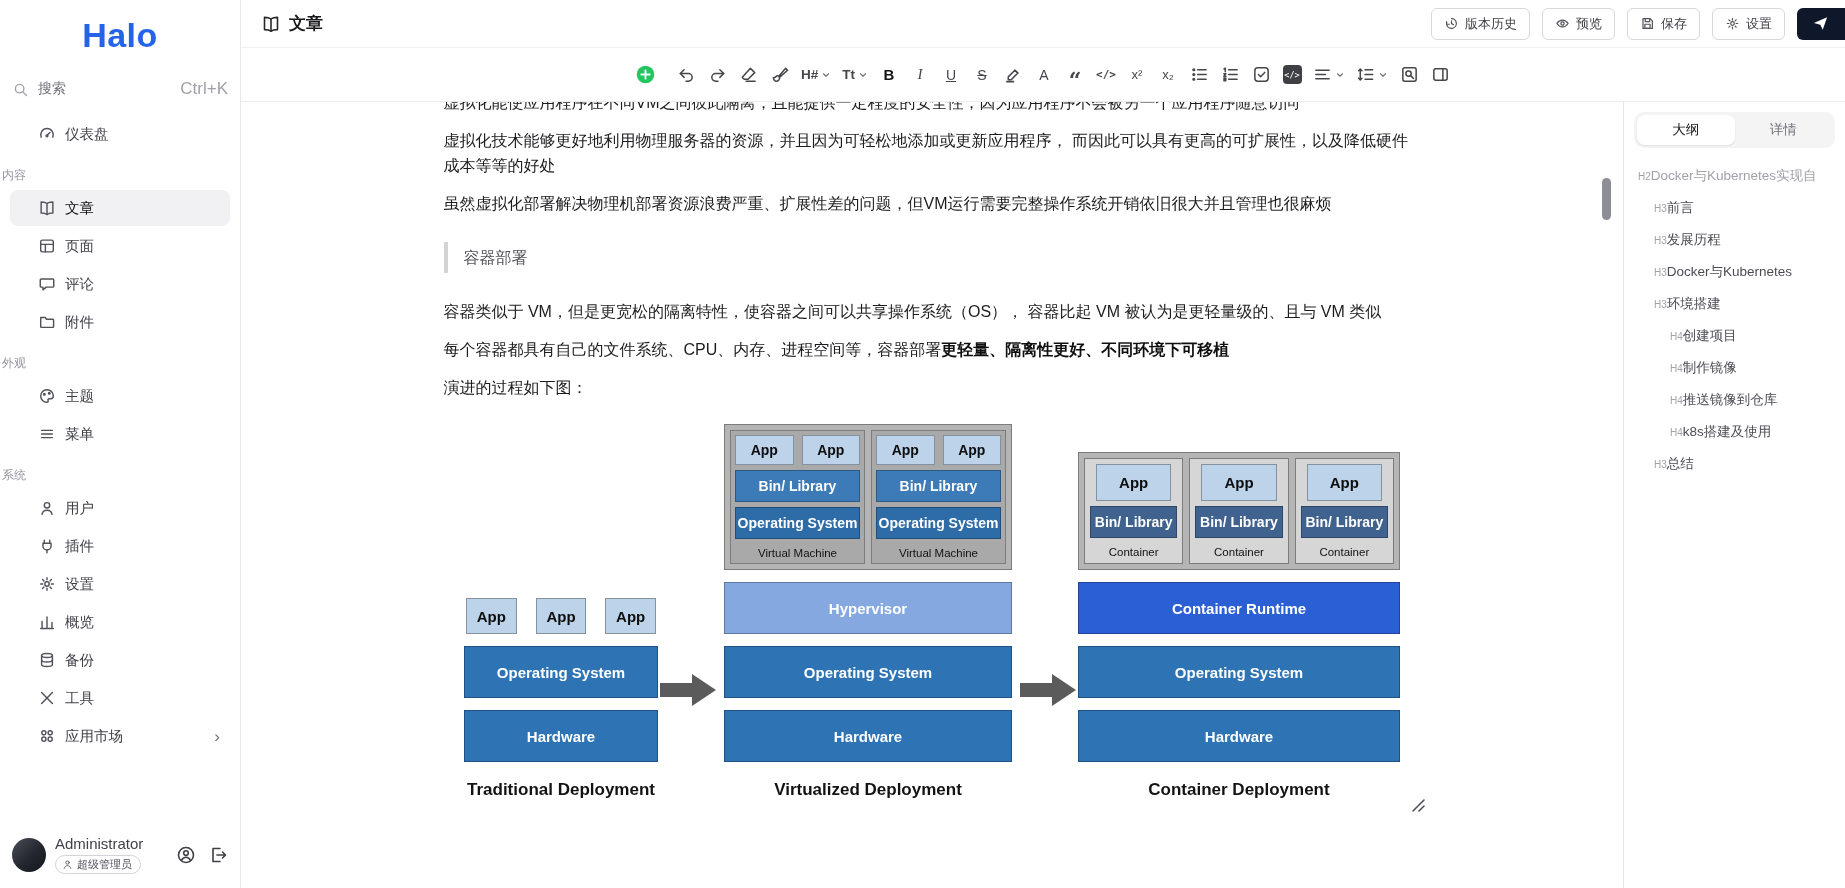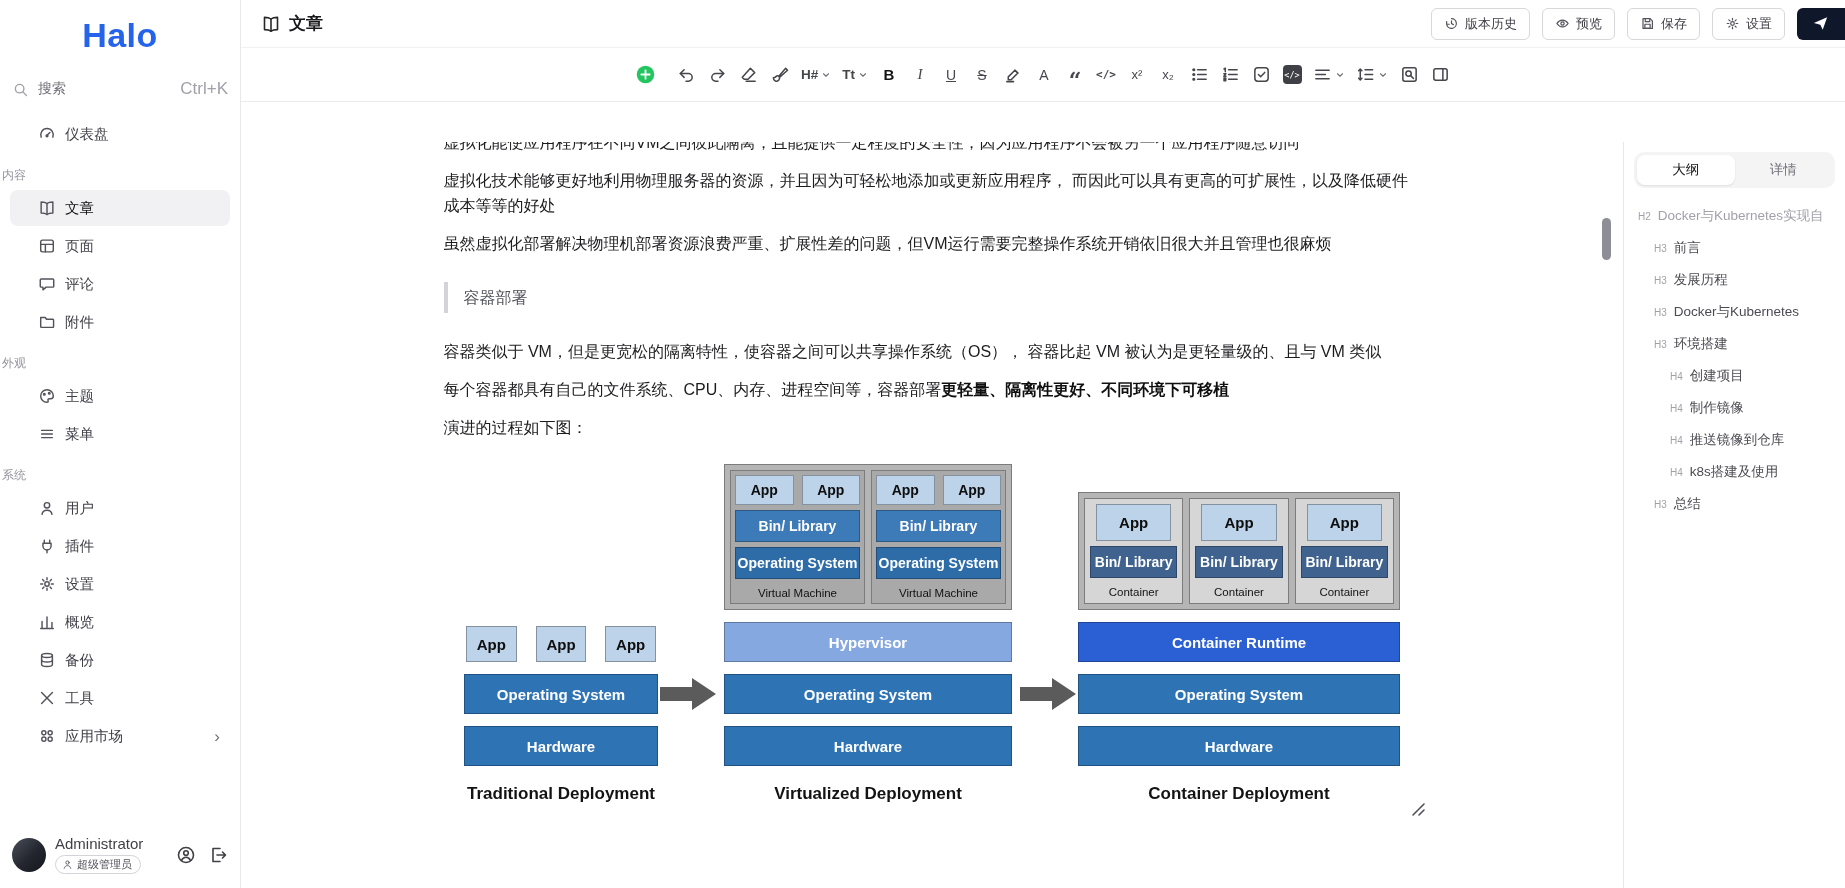--- a/index.html
+++ b/index.html
@@ -49,41 +49,41 @@
   .tb-underline{text-decoration:underline;}
   .tb-strikethrough{text-decoration:line-through;}
   .tb-heading,.tb-font-size{font-size:13.5px;font-weight:600;}
   .tb-superscript,.tb-subscript{font-size:13px;}
   .tb-blockquote{font-family:"DejaVu Serif","Liberation Serif",serif;font-size:22px;line-height:10px;padding-top:10px;font-weight:700;}
   .tb-inline-code{font-family:"DejaVu Sans Mono","Liberation Mono",monospace;font-size:11px;font-weight:700;}
   .tb-caret{width:10px;height:10px;display:flex;margin-left:3px;color:#71717a;}
   .cb-chip{background:#3f3f46;color:#fff;border-radius:4px;width:19px;height:19px;font-size:8.5px;display:flex;align-items:center;justify-content:center;font-family:"DejaVu Sans Mono",monospace;}
 
   
-  .workspace{flex:1;display:flex;min-height:0;margin-top:40px;}
+  .workspace{flex:1;display:flex;min-height:0;}
   .editor-area{flex:1;position:relative;min-width:0;}
   .editor-scroll{height:100%;overflow:hidden;}
   .doc{max-width:985px;margin:0 auto;padding:0 4px;}
   .doc p{font-size:16px;line-height:25px;margin:13px 0;color:#1c1c1f;}
   .doc p.clip{margin-top:-12px;}
   .doc blockquote{margin:26px 0;padding:3px 0 3px 16px;border-left:4px solid #d4d4d8;color:#52525b;font-size:16px;line-height:25px;}
   .doc strong{font-weight:700;color:#0f0f10;}
 
   
   .diagram{margin-top:24px;position:relative;padding-bottom:12px;}
   .dia-row{display:flex;align-items:flex-end;justify-content:center;}
   .dep-col{display:flex;flex-direction:column;}
   .t-col{width:194px;}
   .v-col{width:288px;margin:0 6px;}
   .c-col{width:322px;}
   .dia-arrow{align-self:flex-end;margin:0 2px 92px;display:flex;}
   .apps-row{display:flex;gap:19px;padding:0 2px;}
   .apps-row .app-box{flex:1;height:36px;}
   .app-box{background:#bdd3ea;border:1px solid #84919f;display:flex;align-items:center;justify-content:center;font-weight:700;font-size:15px;color:#0e0e0e;}
-  .bar{height:40px;margin-top:12px;display:flex;align-items:center;justify-content:center;color:#fff;font-weight:700;font-size:15px;border:1px solid rgba(0,0,0,.28);}
+  .bar{height:52px;margin-top:12px;display:flex;align-items:center;justify-content:center;color:#fff;font-weight:700;font-size:15px;border:1px solid rgba(0,0,0,.28);}
   .bar.os{background:#2e74b5;}
   .bar.hyper{background:#86a8e0;}
   .bar.runtime{background:#2b5fd4;}
   .group-box{display:flex;gap:6px;background:#b5b5b5;border:1px solid #7c7c7c;padding:5px;}
   .vm-cell{flex:1;background:#a9a9a9;border:1px solid #7c7c7c;padding:4px;display:flex;flex-direction:column;}
   .vm-apps{display:flex;gap:8px;}
   .vm-apps .app-box{flex:1;height:30px;font-size:14px;}
   .bar.bin{height:32px;margin-top:5px;font-size:14px;background:#3d7ab8;}
   .bar.vmos{height:32px;margin-top:5px;font-size:14px;background:#2e6ca8;}
   .cell-label{height:20px;display:flex;align-items:flex-end;justify-content:center;font-size:11.5px;color:#121212;}
@@ -96,21 +96,21 @@
   
   .editor-scrollbar{position:absolute;top:6px;right:12px;width:9px;height:calc(100% - 12px);}
   .editor-scrollbar .thumb{position:absolute;top:70px;right:0;width:9px;height:42px;border-radius:5px;background:#8e8e96;}
 
   
   .outline{width:222px;flex:0 0 222px;border-left:1px solid #e7e7ea;display:flex;flex-direction:column;overflow:hidden;background:#fff;}
   .tabs{margin:10px 10px 6px;background:#f4f4f5;border-radius:10px;padding:3px;display:flex;}
   .otab{flex:1;text-align:center;padding:6px 0;font-size:13.5px;color:#71717a;border-radius:8px;cursor:pointer;}
   .otab.active{background:#fff;color:#18181b;box-shadow:0 1px 2px rgba(0,0,0,.09);font-weight:400;}
   .outline-list{padding:6px 2px;}
-  .oitem{display:flex;align-items:center;gap:7px;height:32px;cursor:pointer;white-space:nowrap;overflow:hidden;border-radius:6px;}
+  .oitem{display:flex;align-items:center;height:32px;cursor:pointer;white-space:nowrap;overflow:hidden;border-radius:6px;}
   .oitem .olvl{font-size:10px;color:#a1a1aa;flex:0 0 auto;}
   .oitem .otext{font-size:13.5px;color:#4b4b52;}
   .lvl-H2{padding-left:12px;} .lvl-H3{padding-left:28px;} .lvl-H4{padding-left:44px;}
   .lvl-H2 .otext{color:#a1a1aa;}
 </style>
 </head>
 <body>
 
 <div class="app" data-name="app-root">
 

